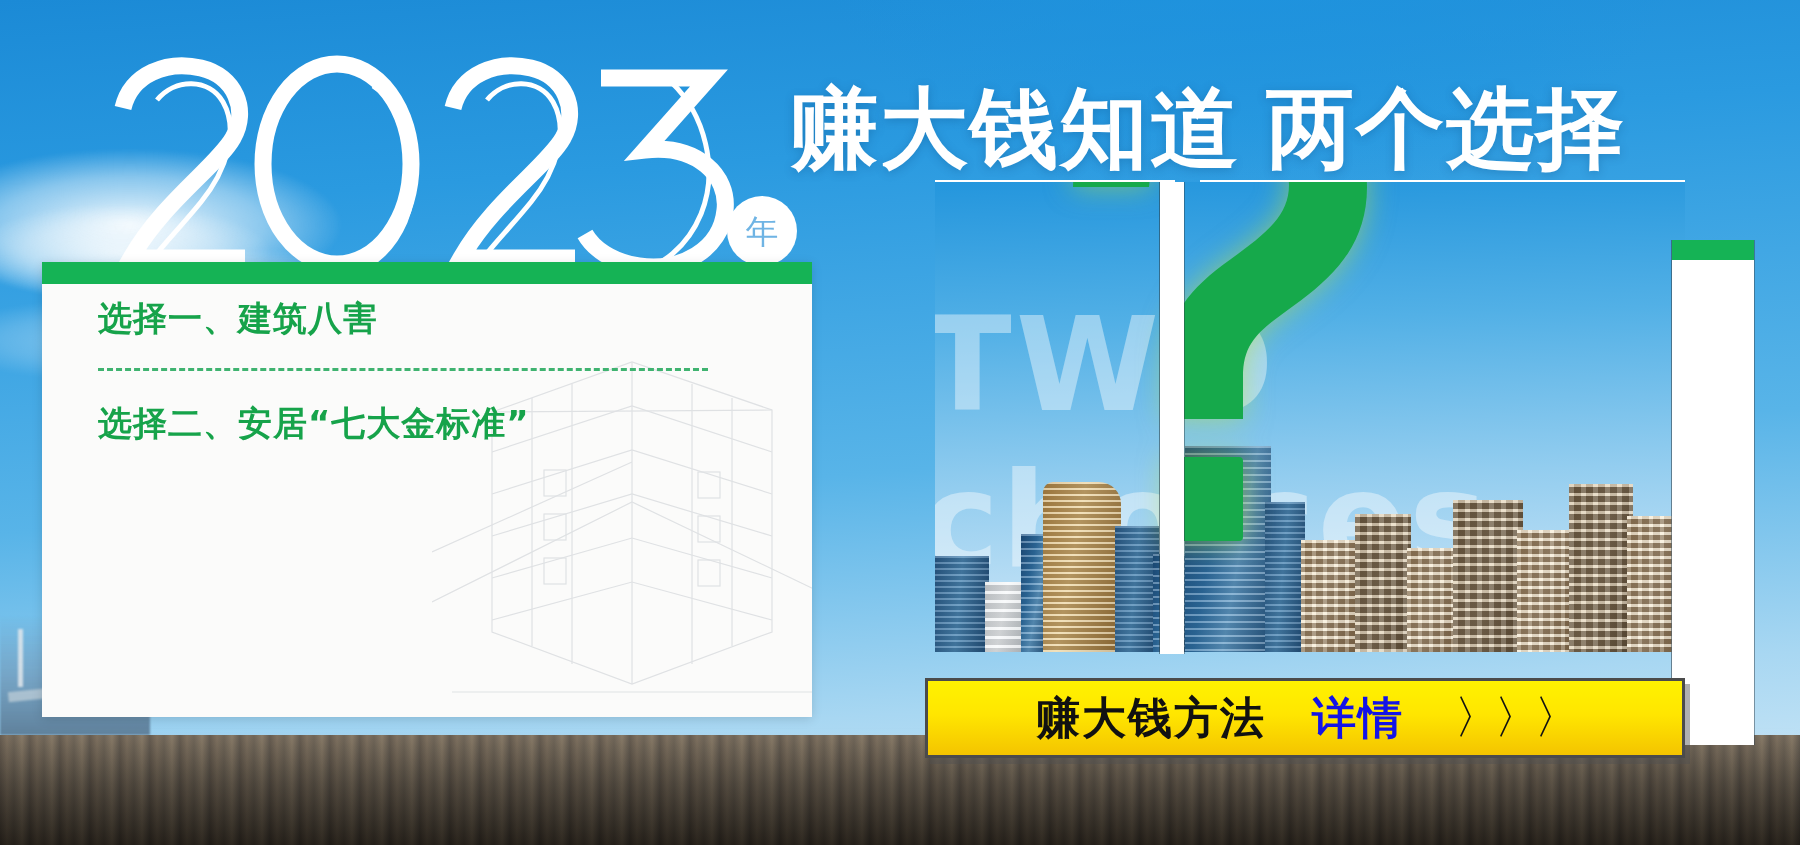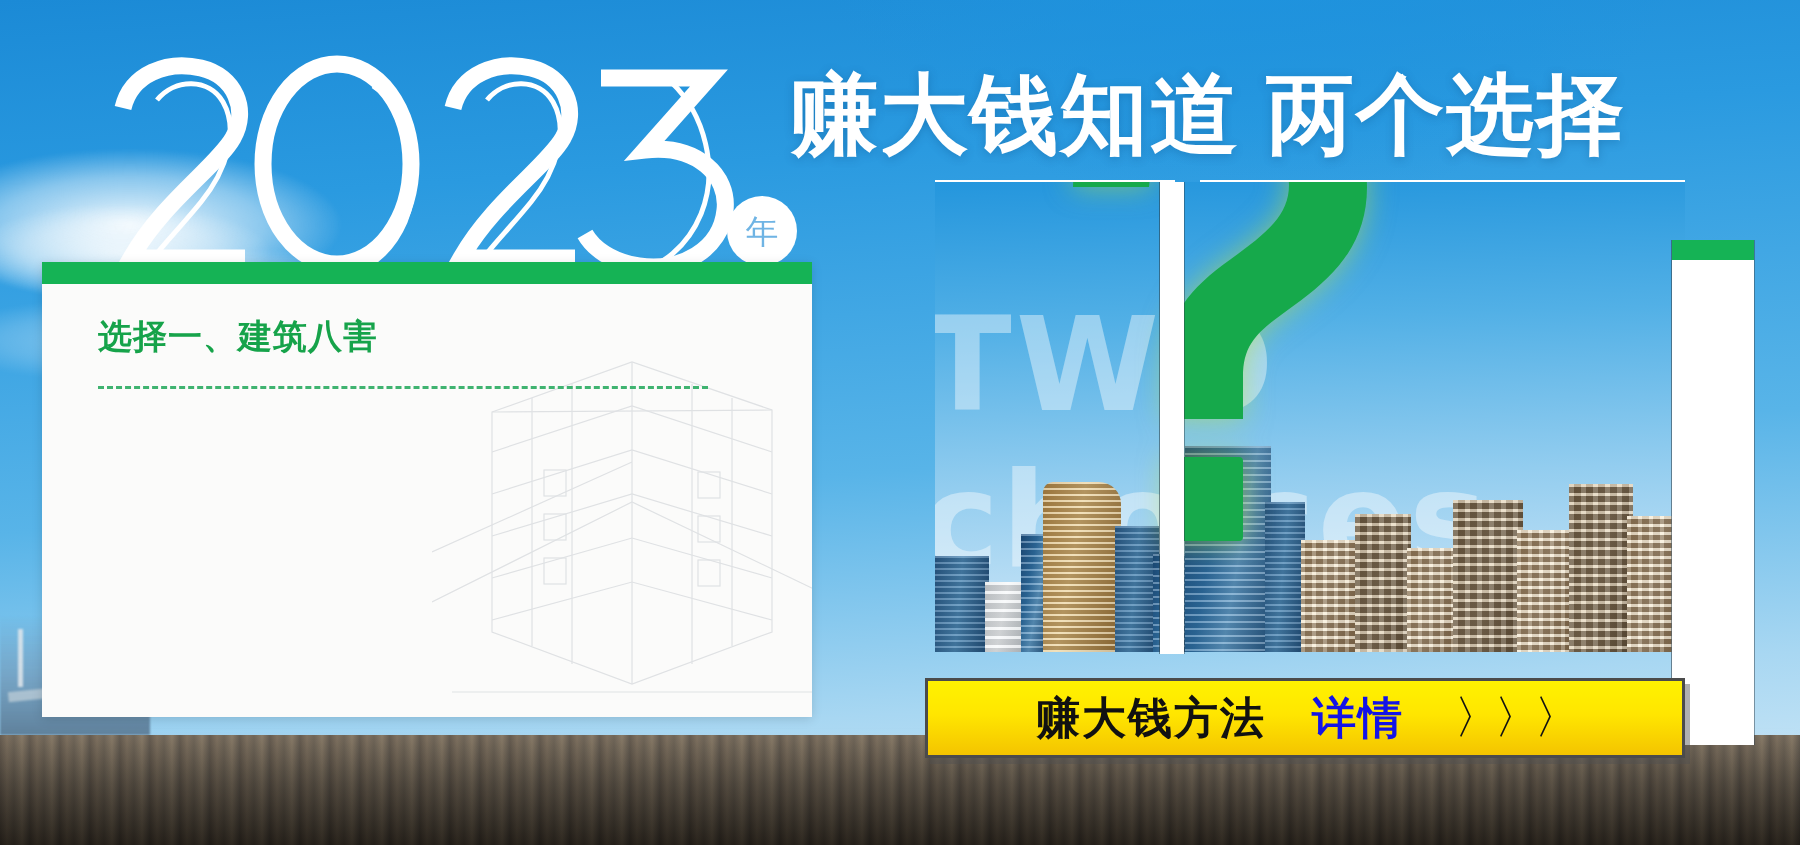--- a/index.html
+++ b/index.html
@@ -78,21 +78,21 @@
     width:70px;height:70px;border-radius:50%;
     background:#ffffff;
     display:flex;align-items:center;justify-content:center;
     color:#6fb4e4;font-size:33px;font-weight:400;
     font-family:"DejaVu Sans","Liberation Sans",sans-serif;
     line-height:1;
   }
 
   
   .headline{
-    position:absolute;left:790px;top:56px;
+    position:absolute;left:790px;top:70px;
     color:#ffffff;
     font-size:88px;
     font-weight:700;
     letter-spacing:2px;
     white-space:nowrap;
     font-family:"DejaVu Sans","Liberation Sans",sans-serif;
     text-shadow:0 2px 10px rgba(0,60,110,.25);
   }
   .headline .gap{display:inline-block;width:26px;}
 
@@ -213,21 +213,21 @@
     background:#fbfbfa;
     box-shadow:0 2px 10px rgba(0,0,0,.13);
     overflow:hidden;
   }
   .left-card .cap{height:22px;background:#15b355;}
   .blueprint{
     position:absolute;right:-50px;top:40px;width:430px;height:430px;
     opacity:.55;pointer-events:none;
   }
   .blueprint svg{display:block;width:100%;height:100%;}
-  .lc-inner{position:relative;padding:30px 36px 0 56px;}
+  .lc-inner{position:relative;padding:12px 36px 0 56px;}
 
   .sec-title{
     color:#16a34a;
     font-size:34px;font-weight:700;letter-spacing:1px;
     font-family:"DejaVu Sans","Liberation Sans",sans-serif;
     margin:0 0 16px 0;
   }
   .sec-body{
     font-size:23px;line-height:1.62;color:#1b1b1b;
     font-family:"DejaVu Sans","Liberation Sans",sans-serif;
@@ -382,16 +382,17 @@
         </g>
       </svg>
     </div>
 
     <div class="lc-inner">
 
       <h2 class="sec-title">选择一、建筑八害</h2>
 
       <div class="dashed"></div>
 
+      <h2 class="sec-title sec2">选择二、安居“七大金标准”</h2>
     </div>
   </div>
 
 </div>
 
 </body></html>

